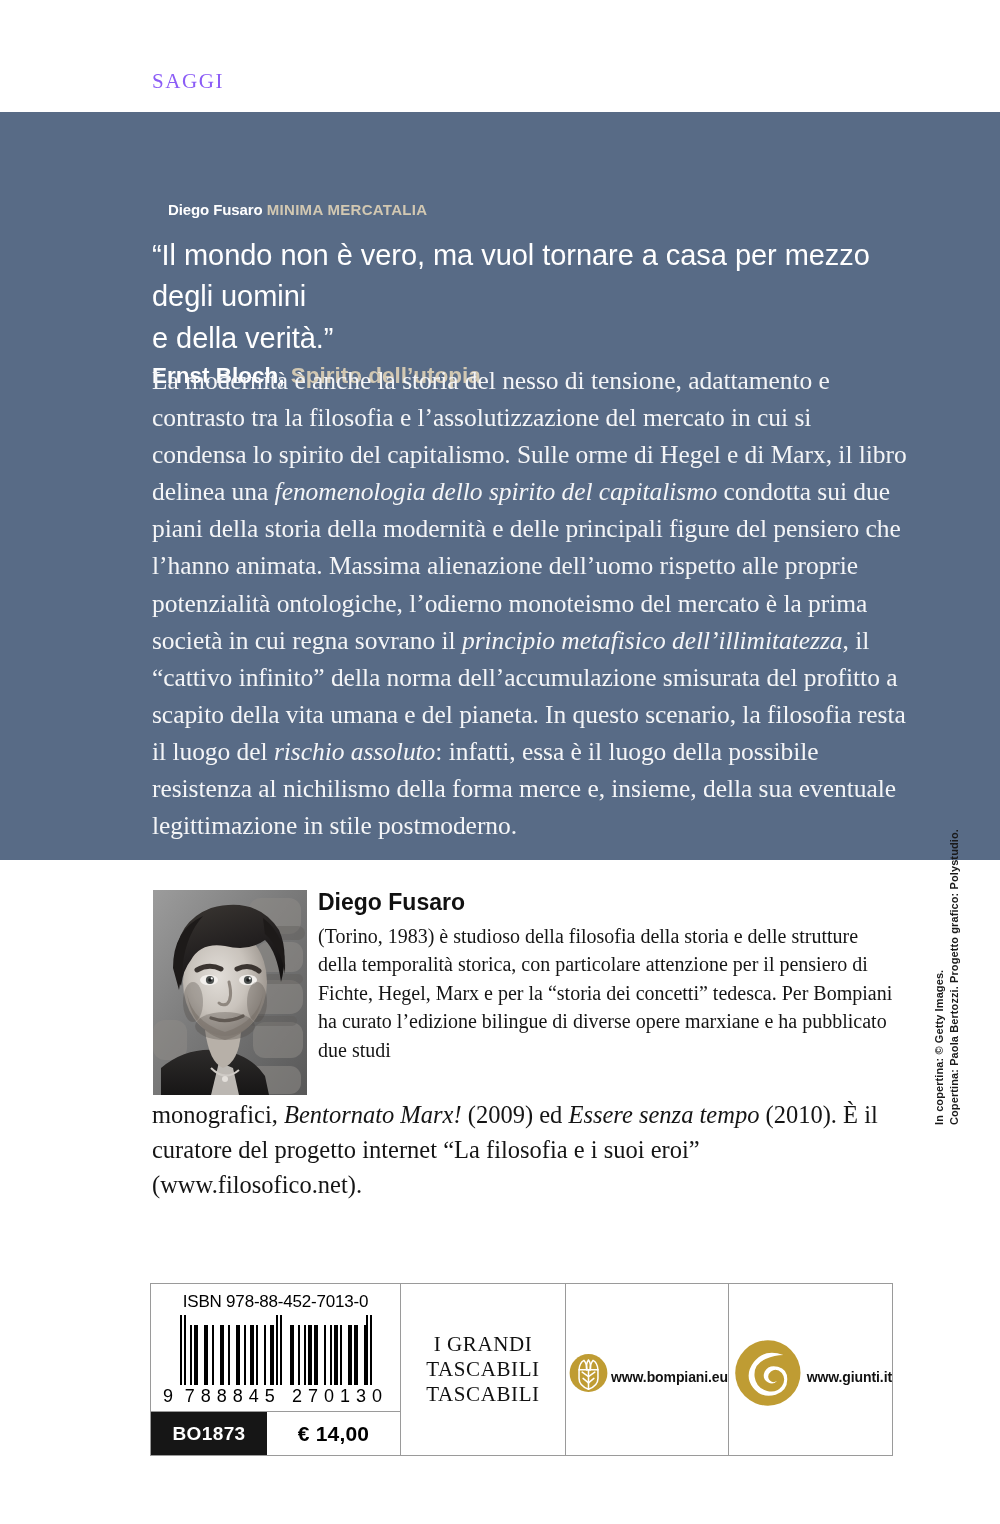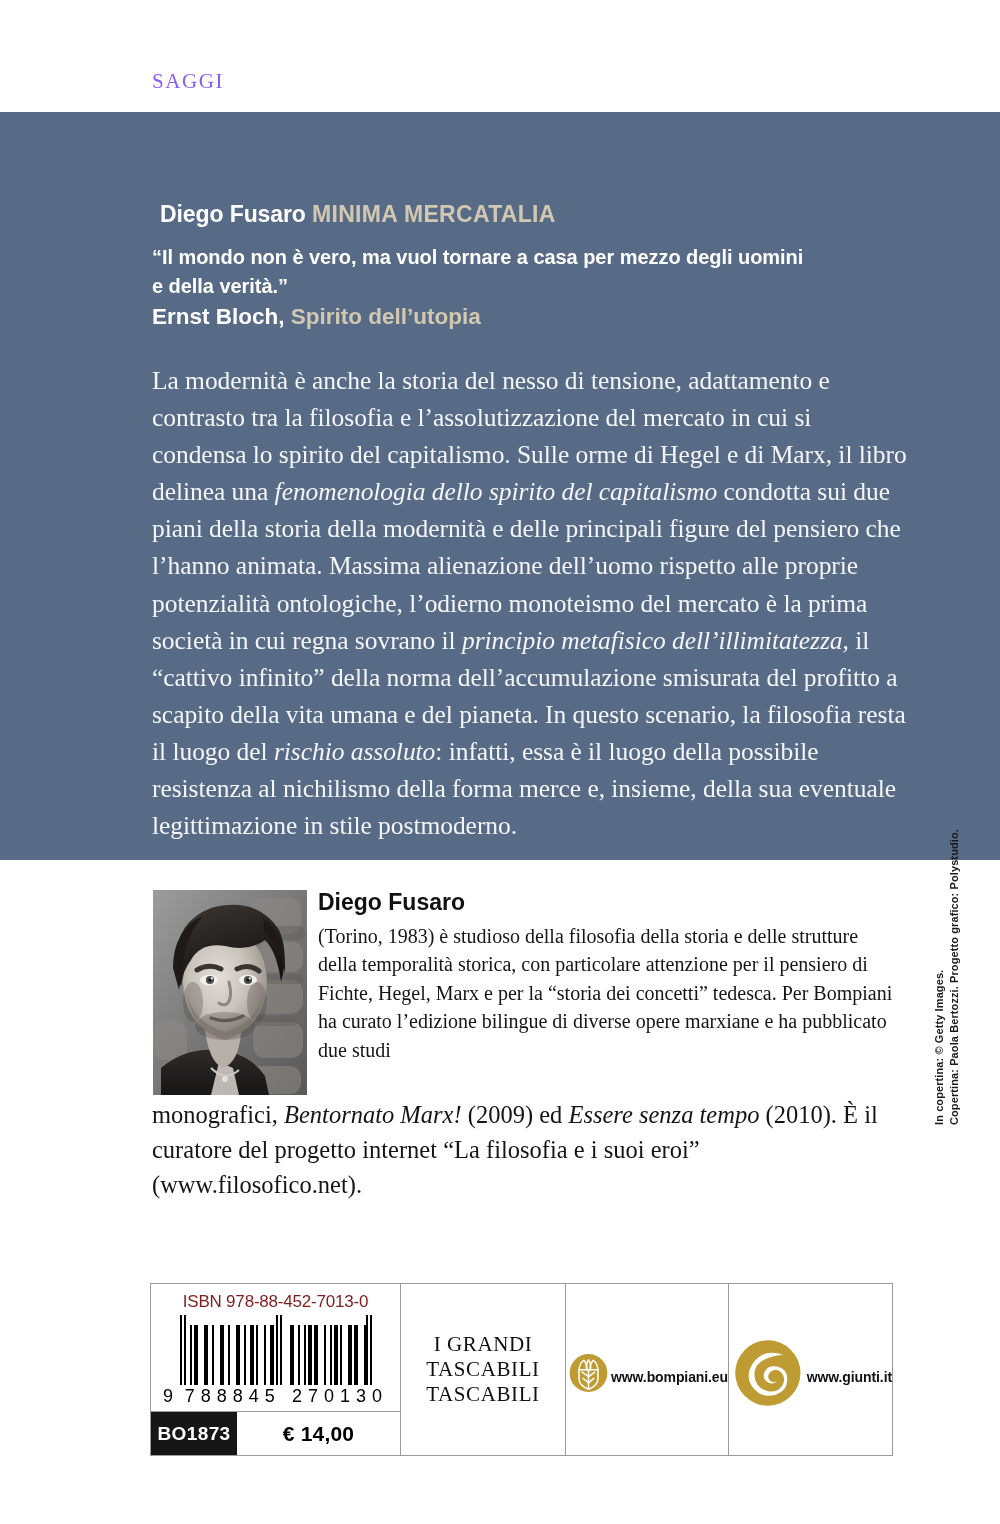--- a/index.html
+++ b/index.html
@@ -42,34 +42,34 @@
 
   .headline-block {
     position: absolute;
     left: 152px;
     top: 90px;
     width: 740px;
   }
   .byline {
     font-family: "Liberation Sans Narrow", "Liberation Sans", sans-serif;
     font-weight: bold;
-    font-size: 23px;
+    font-size: 15px;
     letter-spacing: -0.1px;
     color: #ffffff;
-    margin: 0 0 16px 8px;
+    margin: 0 0 16px 16px;
     line-height: 1.1;
   }
   .byline .work-title {
     color: #d2c8b2;
     letter-spacing: 0.3px;
   }
   .epigraph {
     font-family: "Liberation Sans Narrow", "Liberation Sans", sans-serif;
-    font-weight: bold;
-    font-size: 20px;
+    font-weight: normal;
+    font-size: 29px;
     color: #ffffff;
     margin: 0;
     line-height: 1.44;
     letter-spacing: -0.05px;
   }
   .epigraph-source {
     font-family: "Liberation Sans Narrow", "Liberation Sans", sans-serif;
     font-weight: bold;
     font-size: 22.5px;
     color: #ffffff;
@@ -194,21 +194,21 @@
   .barcode-upper {
     flex: 0 0 128px;
     border-bottom: 1px solid #9a9a9a;
     position: relative;
     padding: 6px 10px 0 10px;
     box-sizing: border-box;
   }
   .isbn-text {
     font-family: "Liberation Sans", sans-serif;
     font-size: 17px;
-    color: #7f1d1d;
+    color: #000000;
     text-align: center;
     letter-spacing: -0.2px;
     margin: 2px 0 3px 0;
   }
   .bars {
     display: flex;
     align-items: flex-end;
     height: 70px;
     gap: 0;
     justify-content: center;
@@ -225,21 +225,21 @@
     letter-spacing: 0.5px;
   }
   .barcode-lower {
     flex: 1 1 auto;
     display: flex;
     align-items: stretch;
   }
   .code-box {
     background: #161616;
     color: #ffffff;
-    width: 86px;
+    width: 116px;
     display: flex;
     align-items: center;
     justify-content: center;
     font-family: "Liberation Sans", sans-serif;
     font-weight: bold;
     font-size: 19px;
     letter-spacing: 0.4px;
   }
   .price-box {
     flex: 1;

